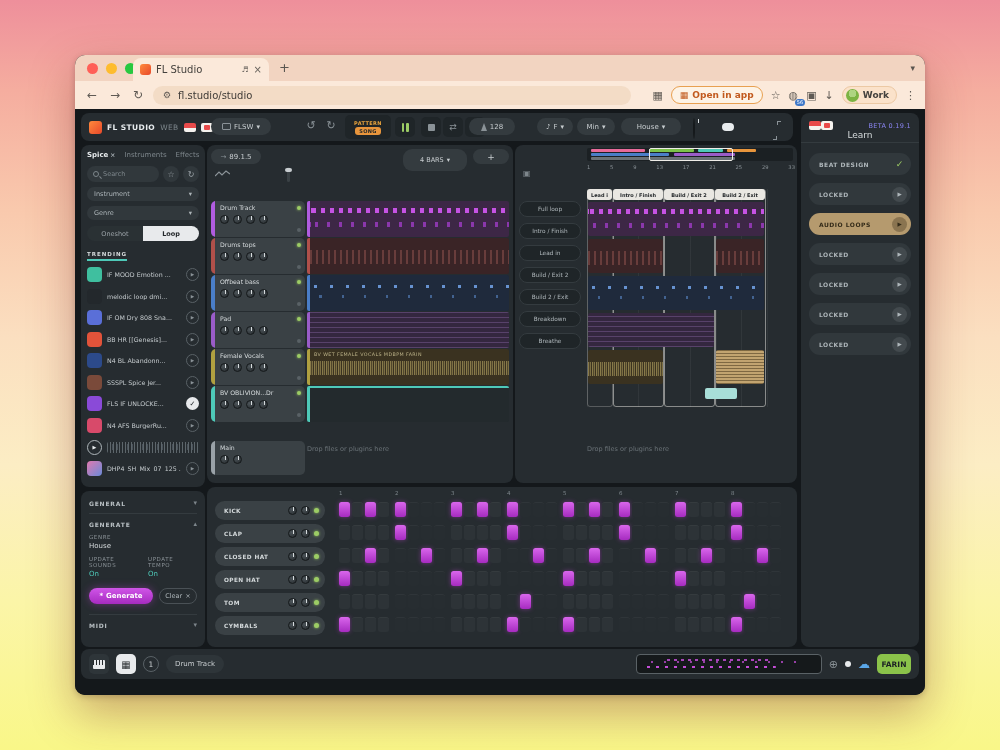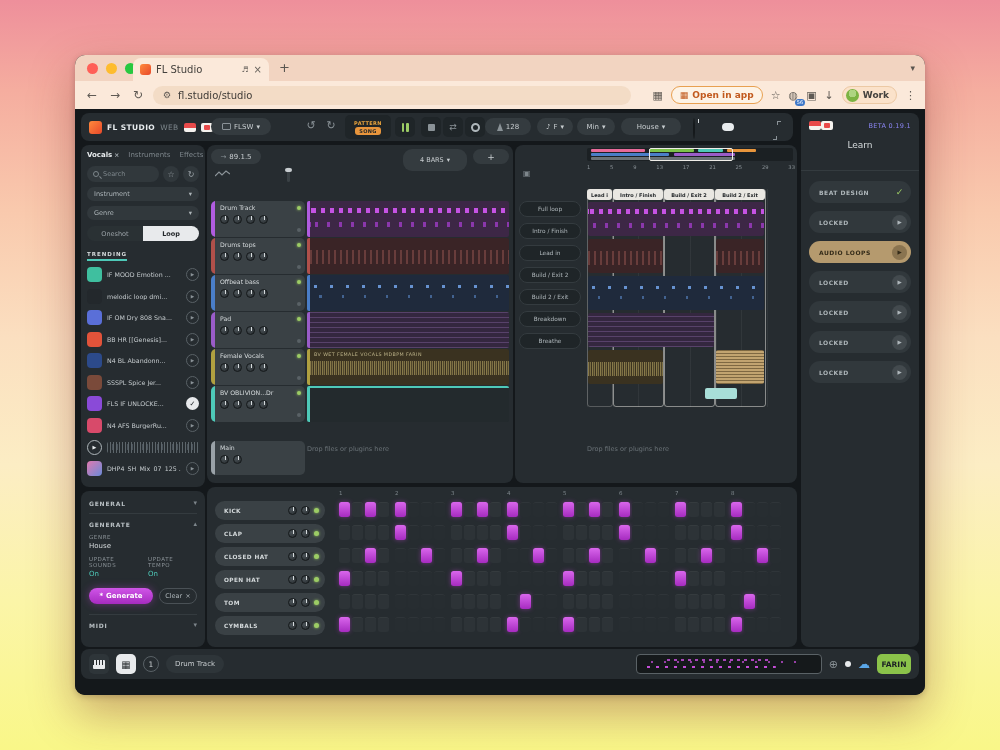--- a/index.html
+++ b/index.html
@@ -73,21 +73,21 @@
   .volpill::after { content:""; position:absolute; left:3px; top:2px; width:12px; height:8px; border-radius:4px; background:#e8ecee; }
   .fsic { left:694px; top:8px; width:12px; height:12px; position:relative; }
   .fsic i { position:absolute; width:4px; height:4px; border:1.5px solid #8a9297; }
   .fsic i:nth-child(1){left:0;top:0;border-right:none;border-bottom:none}
   .fsic i:nth-child(2){right:0;bottom:0;border-left:none;border-top:none}
 
   
   .rpanel { left:726px; top:4px; width:118px; height:534px; }
   .r-top { display:flex; align-items:center; padding:8px 8px 0 8px; }
   .beta { margin-left:auto; font-size:6.5px; color:#8a85f2; letter-spacing:.3px; }
-  .learn-title { text-align:center; font-size:9px; color:#d5dadc; margin-top:10px; padding-bottom:20px; border-bottom:1px solid #343b3f; }
+  .learn-title { text-align:center; font-size:9px; color:#d5dadc; padding-bottom:2px; border-bottom:1px solid #343b3f; }
   .learn-list { padding:10px 8px 0 8px; display:flex; flex-direction:column; gap:8px; }
   .learn-item { height:22px; background:#31383c; border-radius:11px; display:flex; align-items:center; justify-content:space-between; padding:0 4px 0 10px; }
   .learn-label { font-size:6px; font-weight:bold; letter-spacing:.5px; color:#aeb6ba; }
   .learn-ic { width:15px; height:15px; border-radius:50%; background:#434a4e; color:#aeb6ba; font-size:5.5px; display:flex; align-items:center; justify-content:center; }
   .ic-check { display:none; background:transparent; color:#9ccc65; font-size:9px; }
   .learn-item.s-done .ic-check { display:flex; }
   .learn-item.s-active { background:#b59a6e; }
   .learn-item.s-active .learn-label { color:#332a18; }
   .learn-item.s-active .ic-play { background:#8a7450; color:#332a18; }
 
@@ -303,21 +303,21 @@
         </div>
         <div class="trbtn" style="left:340px">
             <span class="stopsq"></span>
           </div>
         <div class="trbtn" style="left:362px">
             <span class="loop-g">⇄</span>
           </div>
         <div class="trbtn" style="left:384px">
             <span class="recring"></span>
           </div>
-        <div class="pill tp" style="left:404px;width:46px">
+        <div class="pill tp" style="left:388px;width:46px">
           <span class="metro"></span>
           <span>128</span>
         </div>
         <div class="pill tp" style="left:456px;width:36px">
           <span>♪</span>
           <span>F</span>
           <span>▾</span>
         </div>
         <div class="pill tp" style="left:496px;width:38px">
           <span>Min</span>
@@ -380,21 +380,21 @@
             <div class="learn-item s-locked">
               <span class="learn-label">LOCKED</span>
               <span class="learn-ic ic-play">▶</span>
 
             </div>
           </div>
       </div>
 
       <div class="panel lpanel">
         <div class="lib-tabs">
-          <span class="lib-tab active"><span>Vocals</span><span class="x">×</span></span>
+          <span class="lib-tab active"><span>Spice</span><span class="x">×</span></span>
           <span class="lib-tab">Instruments</span>
           <span class="lib-tab">Effects</span>
         </div>
         <div class="srow">
           <div class="search">
             <span class="mag"></span>
             <span>Search</span>
           </div>
           <span class="circ16">☆</span>
           <span class="circ16">↻</span>

